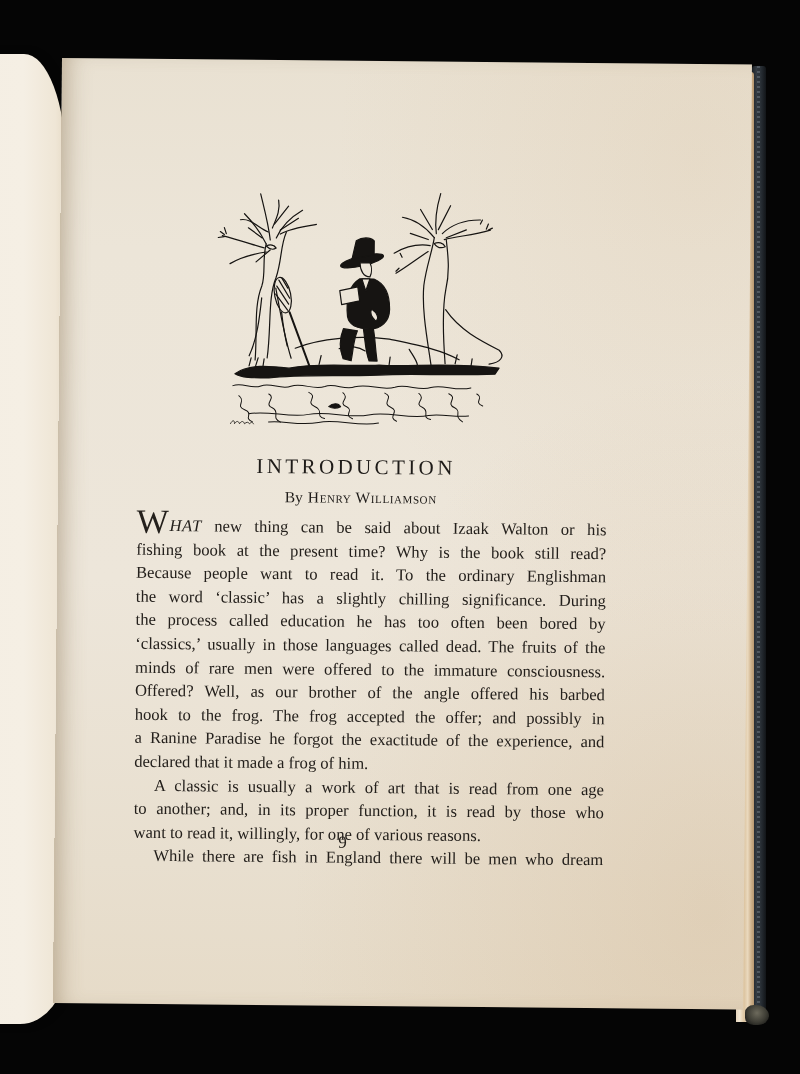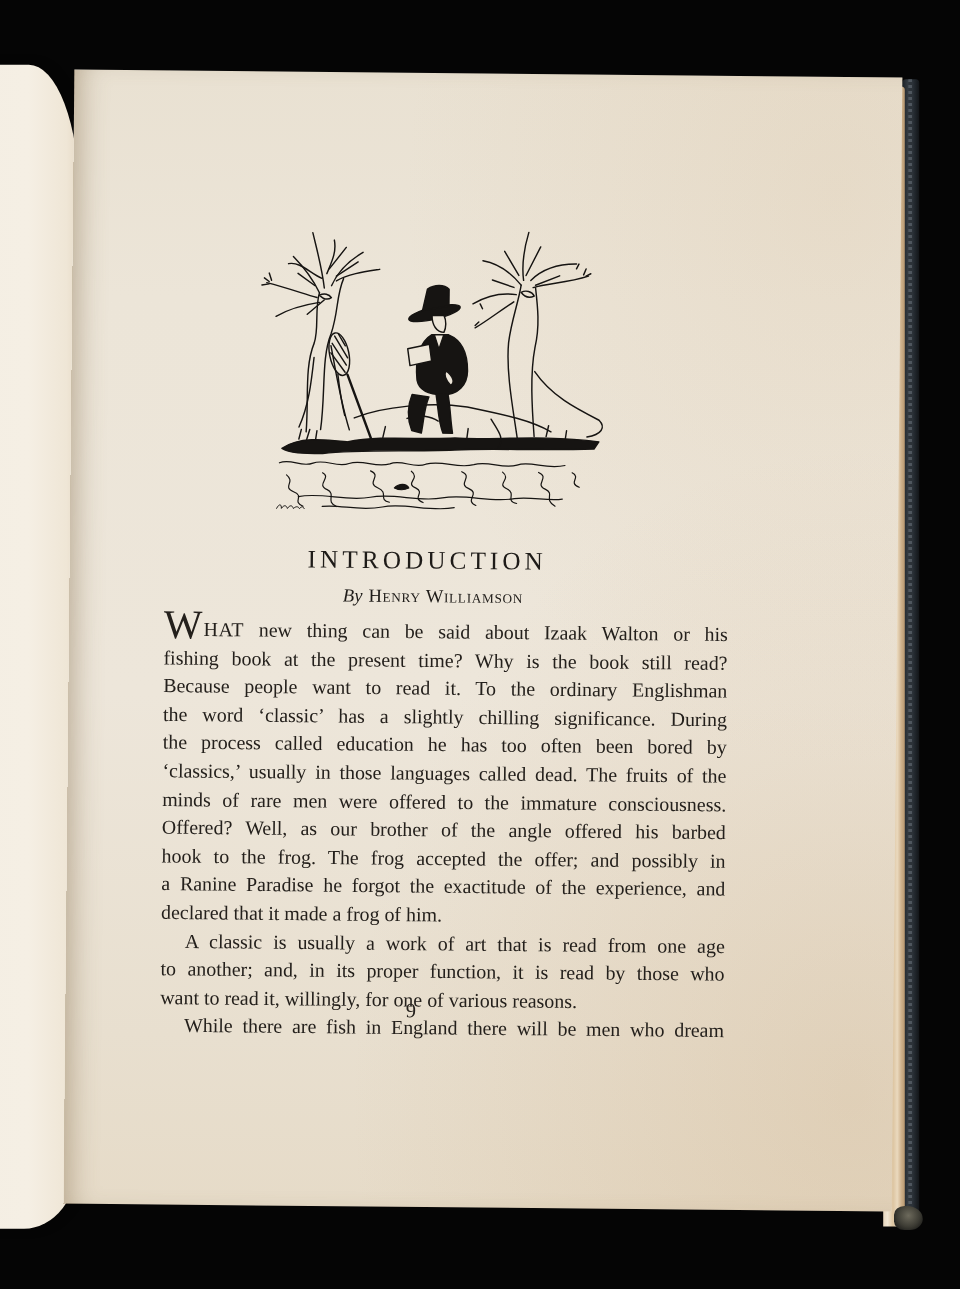--- a/index.html
+++ b/index.html
@@ -115,21 +115,20 @@
     .byline {
       position: absolute;
       left: 200px;
       top: 486px;
       width: 320px;
       text-align: center;
       font-size: 15.5px;
       color: #1e1b18;
     }
     .byline .by {
-      font-style: italic;
       margin-right: 5px;
       margin-left: 10px;
     }
     .byline .name {
       font-variant: small-caps;
       letter-spacing: .6px;
     }
     .body-text {
       position: absolute;
       left: 141px;
@@ -152,20 +151,21 @@
       padding-left: 20px;
     }
     .drop-cap {
       font-size: 34px;
       line-height: 22px;
       margin-right: 1px;
       vertical-align: -2px;
     }
     .caps-rest {
       letter-spacing: .5px;
+      font-style: italic;
     }
     .page-number {
       position: absolute;
       left: 330px;
       top: 830px;
       width: 40px;
       text-align: center;
       font-size: 17px;
       color: #24201c;
     }

